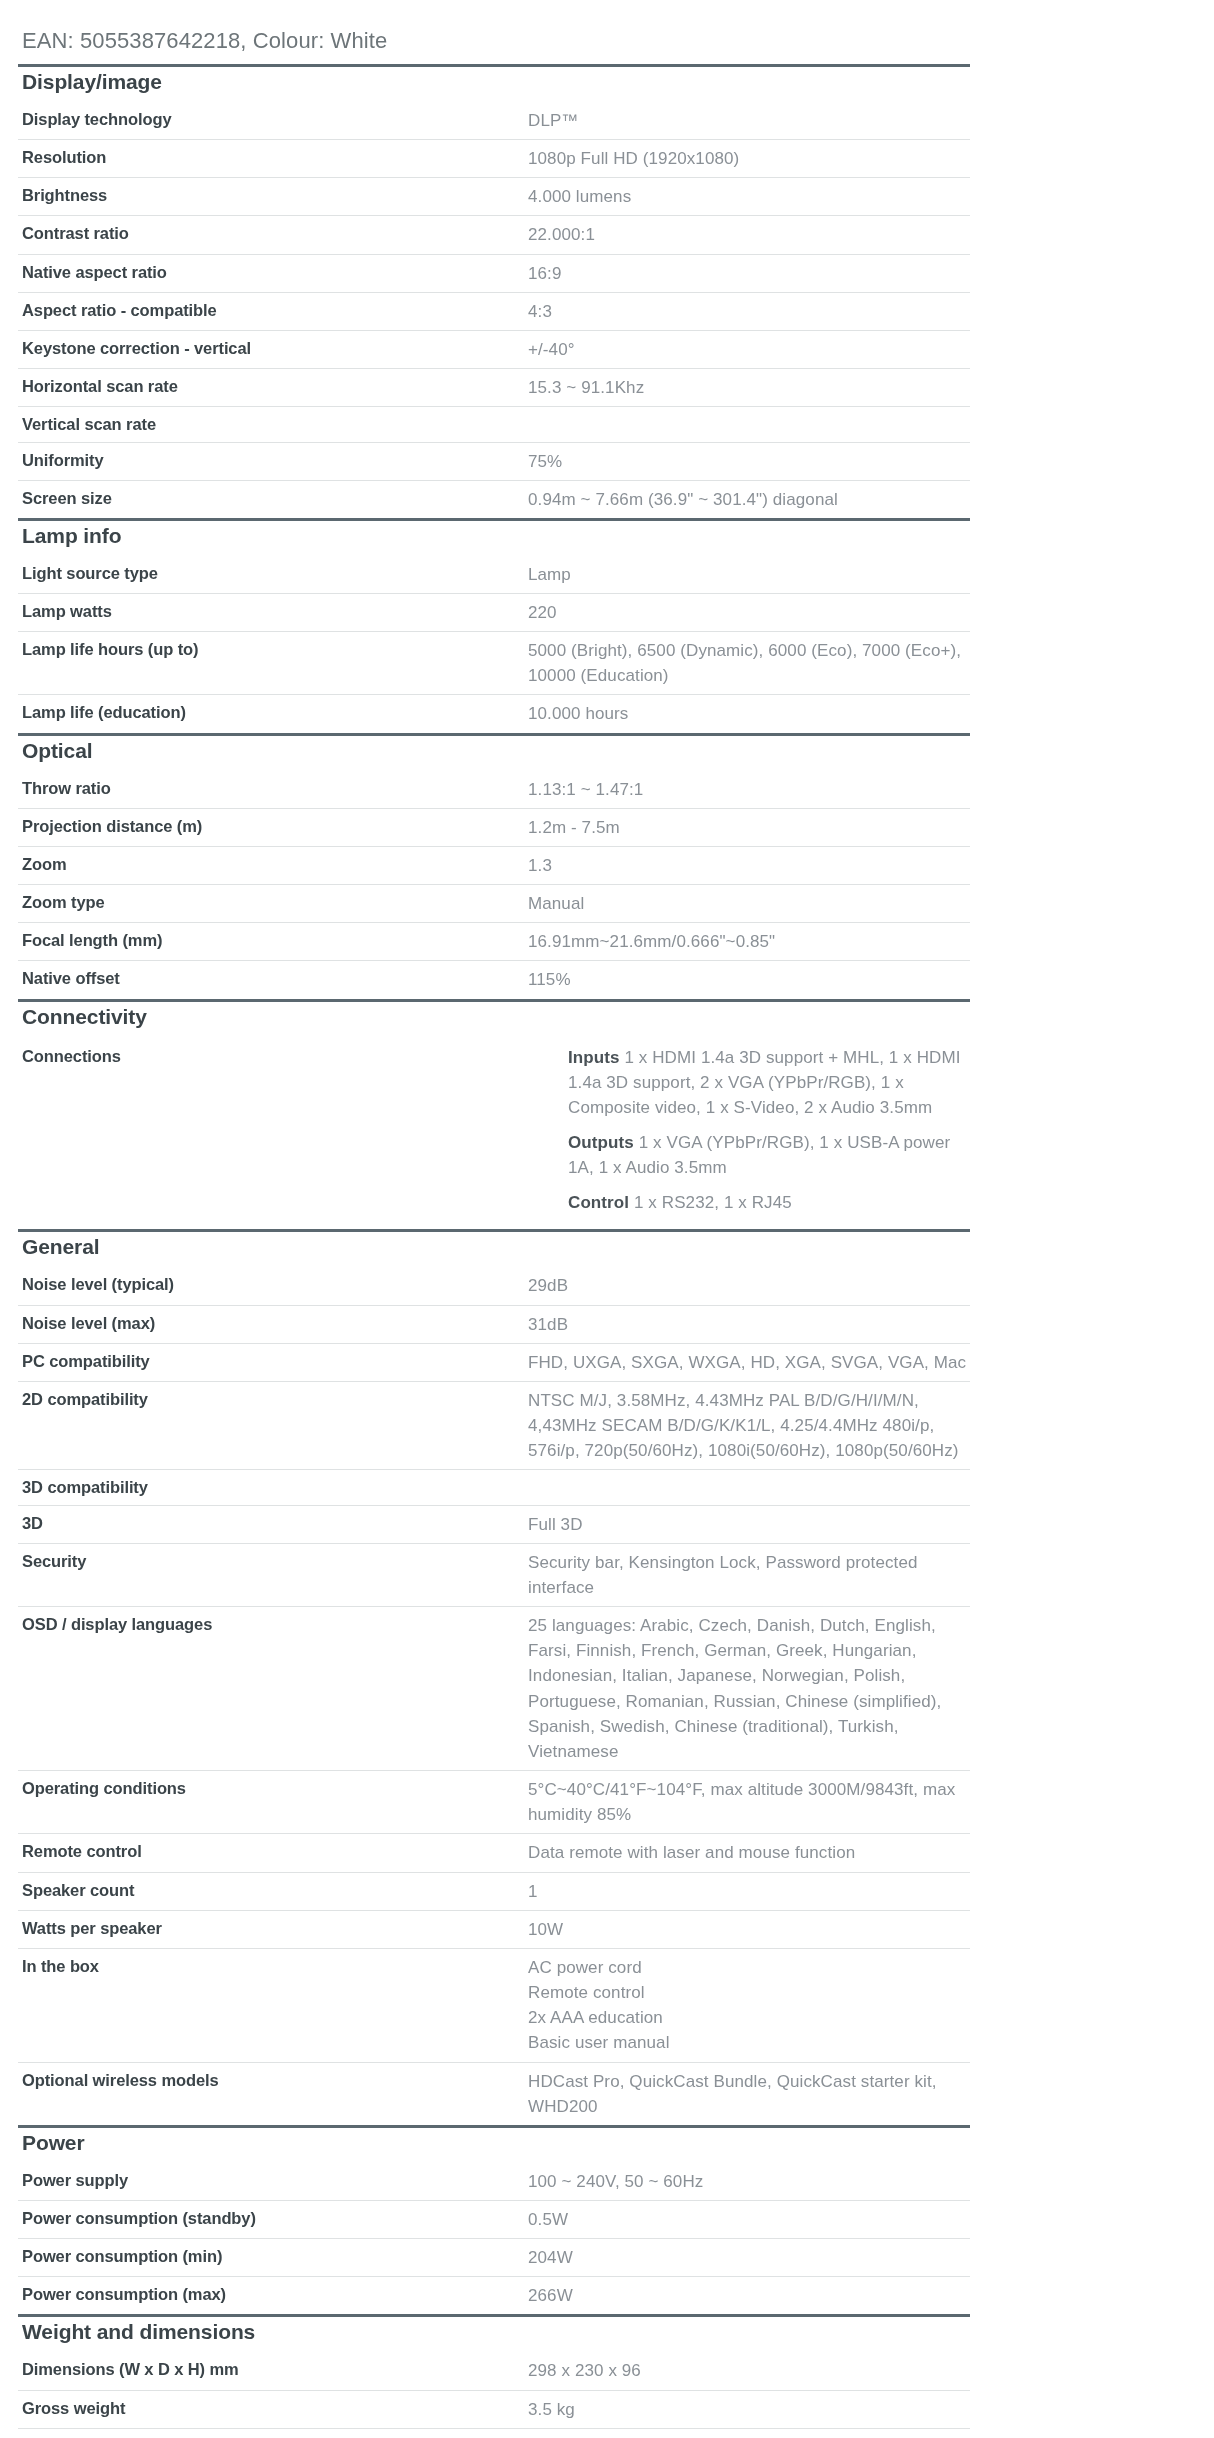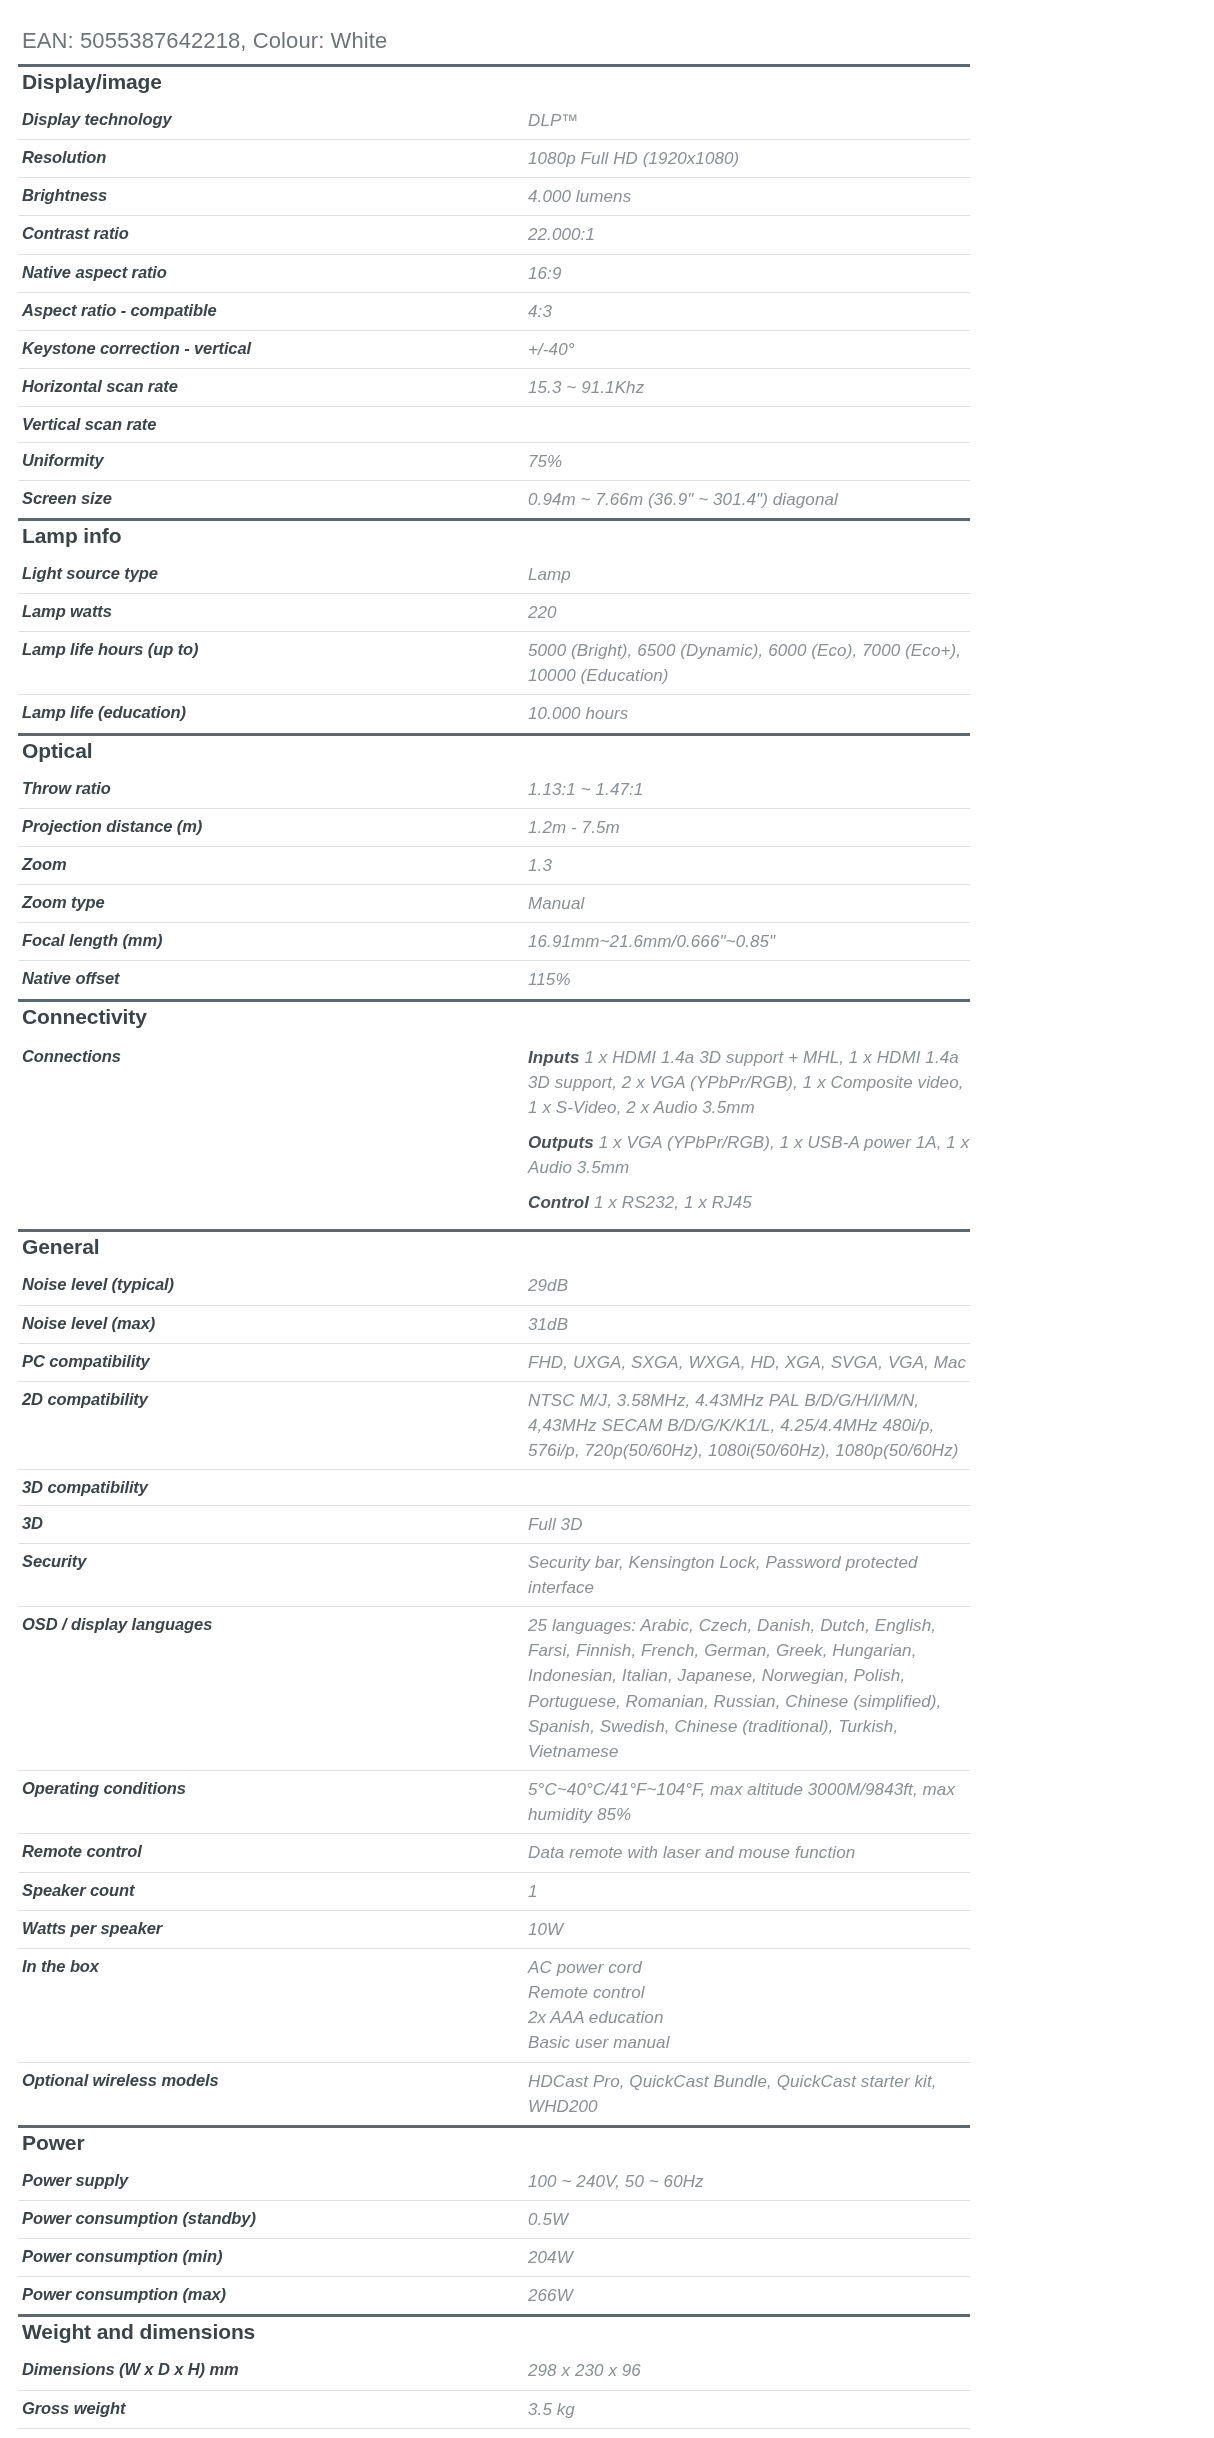--- a/index.html
+++ b/index.html
@@ -49,21 +49,20 @@
     padding: 3px 0 8px 4px;
     letter-spacing: -0.1px;
   }
 
   
   .row {
     display: flex;
     align-items: flex-start;
     padding: 6px 0 6px 4px;
     min-height: 22px;
-    font-style: italic;
   }
   .row-label {
     width: 506px;
     flex: 0 0 506px;
     font-size: 16.5px;
     font-weight: bold;
     color: #3b4449;
     line-height: 1.35;
     padding-right: 10px;
     letter-spacing: -0.1px;
@@ -82,20 +81,21 @@
   }
   .val-block + .val-block {
     margin-top: 10px;
   }
   .val-line { display: block; }
 
   
   .row.connections {
     padding-top: 8px;
     padding-bottom: 14px;
+    gap: 40px;
   }
   .row.connections .row-value { max-width: 600px; }
 
   .row.wrapping .row-value { max-width: 600px; }
 </style>
 </head>
 <body>
 
 <div class="sheet">
   <div class="ean">EAN: 5055387642218, Colour: White</div>

